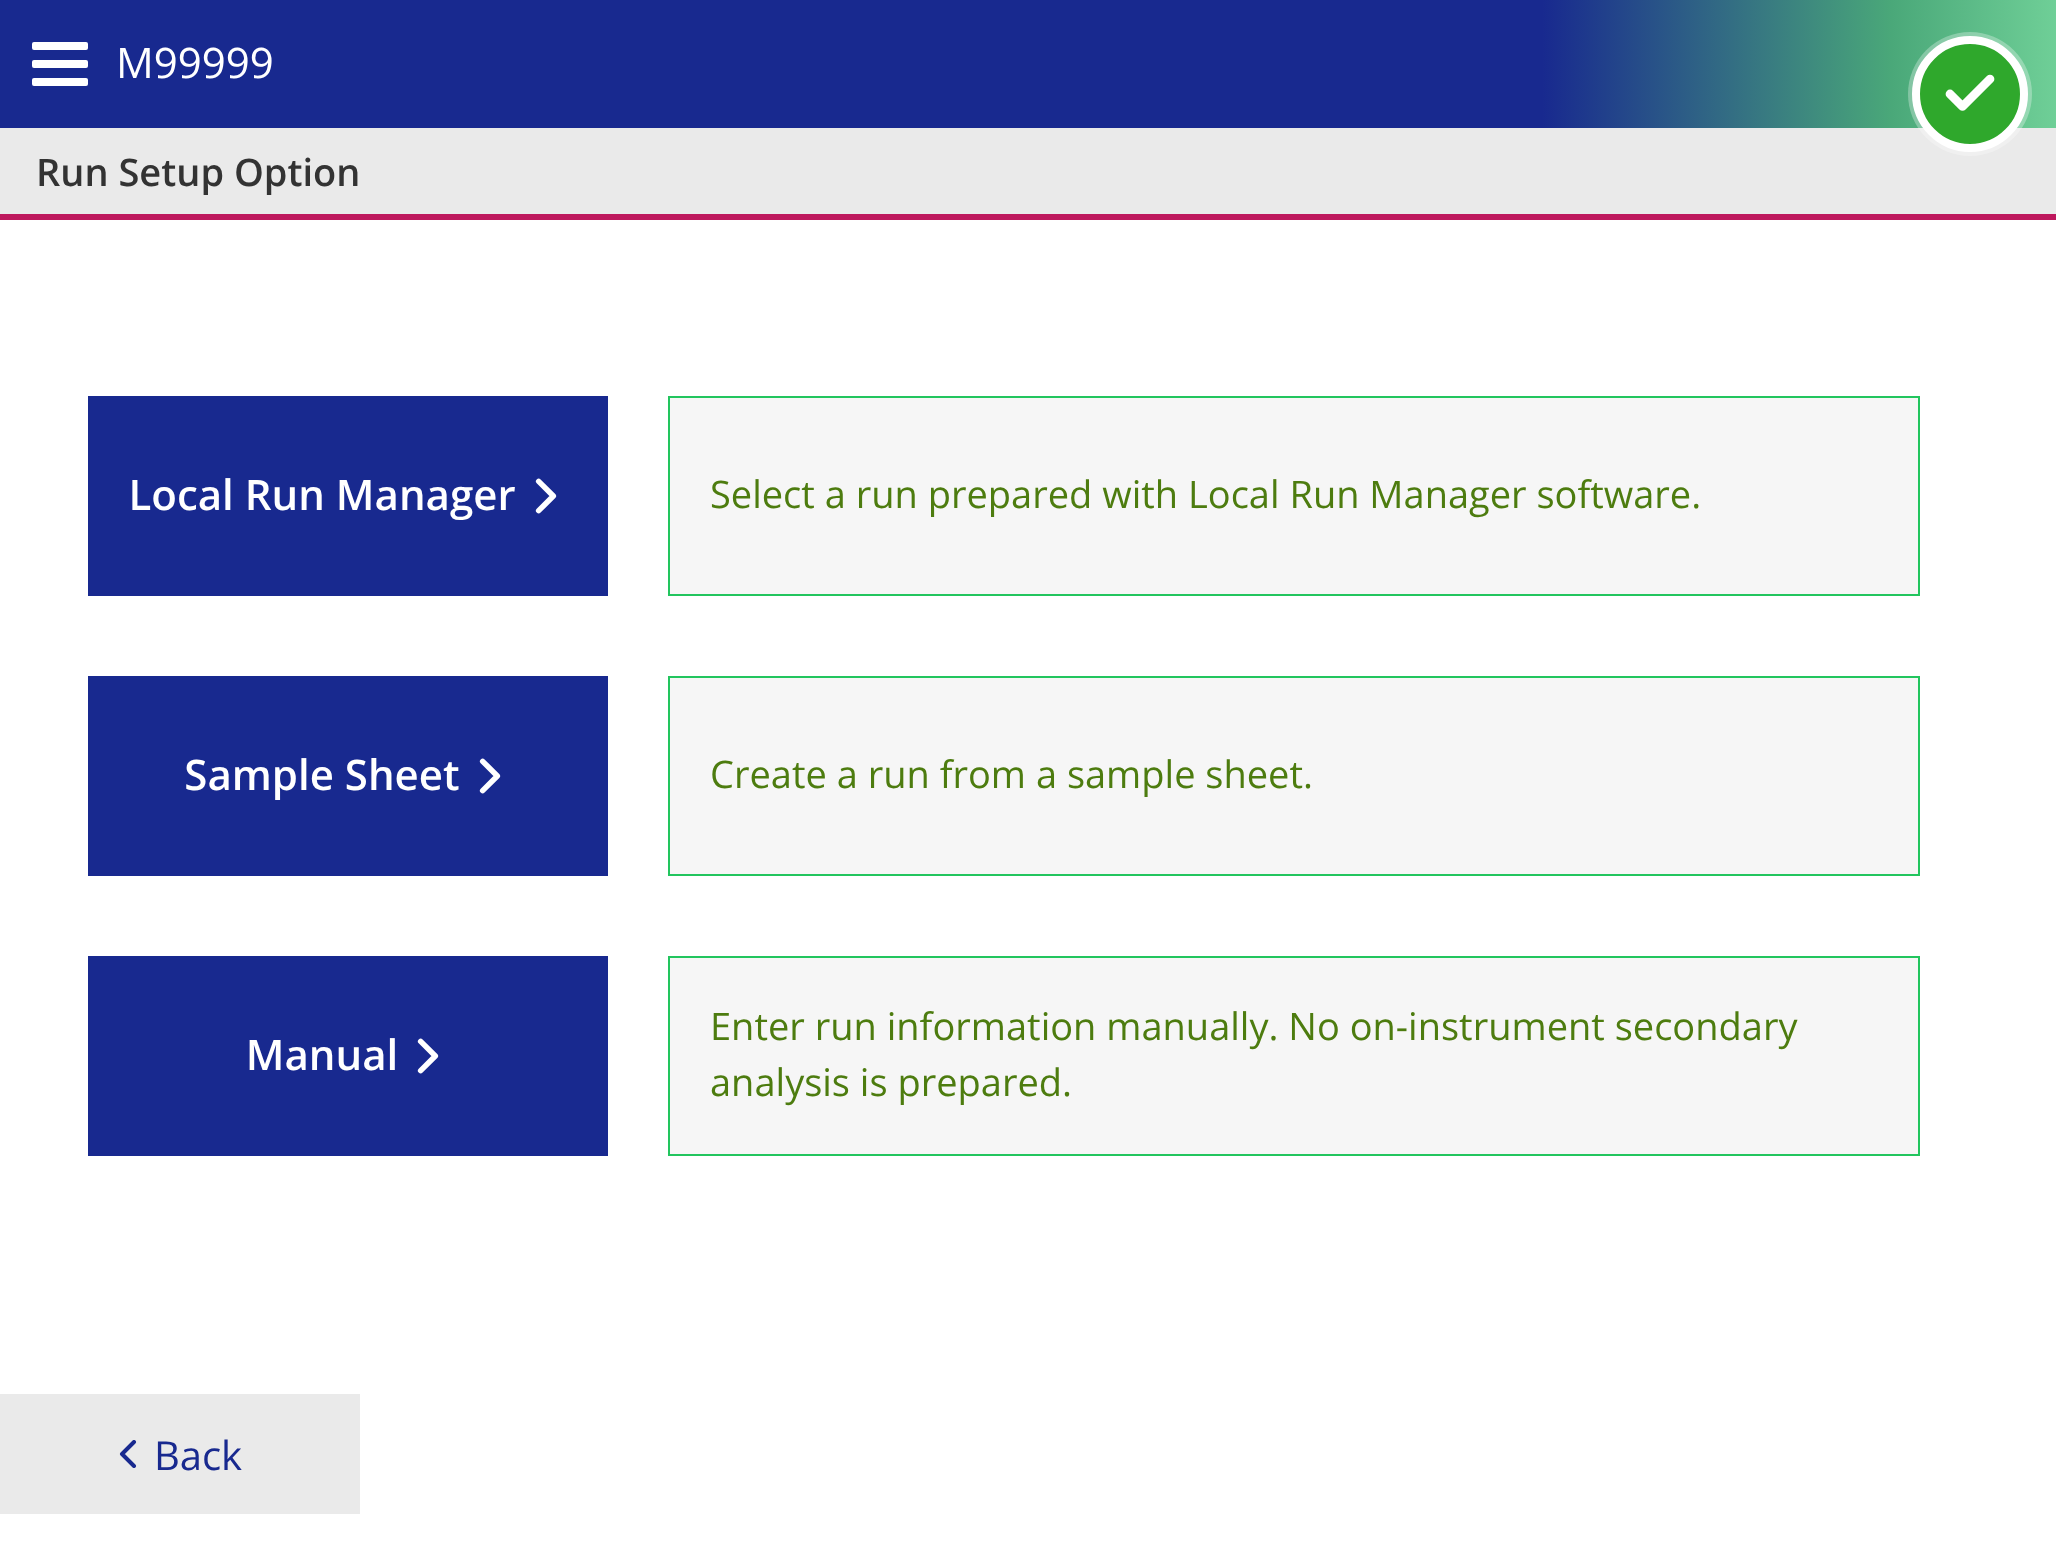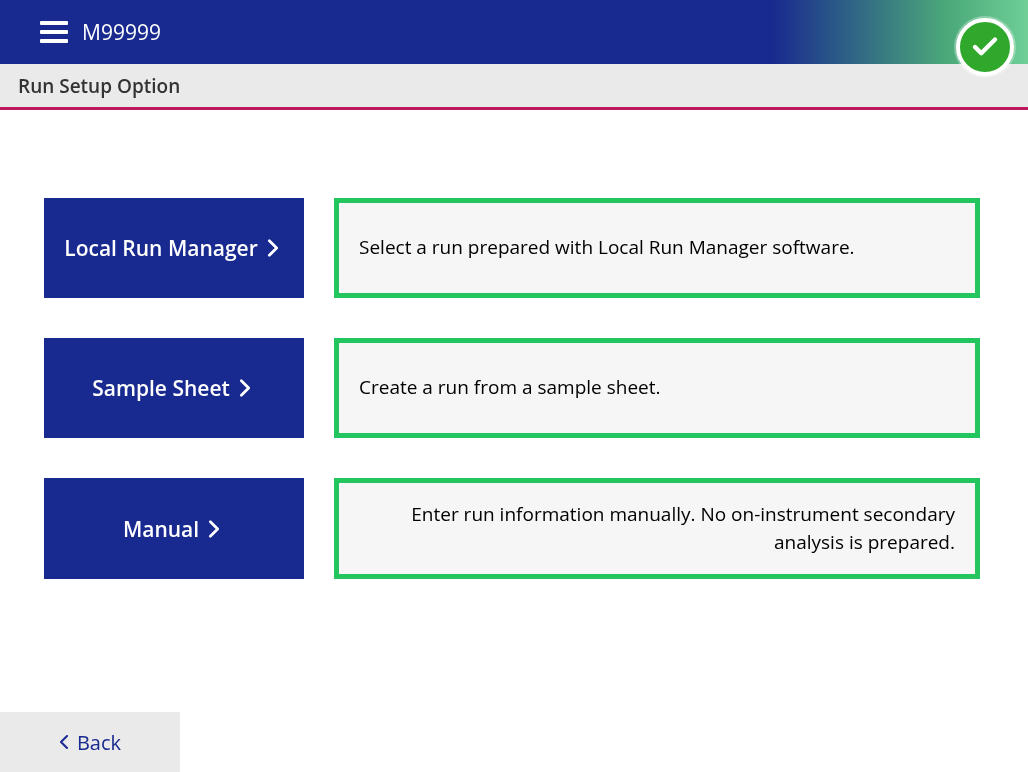--- a/index.html
+++ b/index.html
@@ -13,21 +13,21 @@
       height: 772px;
       background: #ffffff;
       overflow: hidden;
       position: relative;
     }
     .header {
       height: 64px;
       background: linear-gradient(to right, #18298f 0%, #18298f 75%, #4aa879 92%, #6fcf97 100%);
       display: flex;
       align-items: center;
-      padding-left: 40px;
+      padding-left: 16px;
       position: relative;
       text-align: right;
     }
     .menu-icon {
       width: 28px;
       height: 22px;
       display: flex;
       flex-direction: column;
       justify-content: space-between;
       cursor: pointer;
@@ -69,21 +69,21 @@
       display: flex;
       align-items: center;
       padding-left: 18px;
     }
     .subheader-title {
       font-size: 19px;
       font-weight: 600;
       color: #333333;
     }
     .content {
-      padding: 88px 48px 0 44px;
+      padding: 88px 68px 0 44px;
     }
     .option-row {
       display: flex;
       align-items: stretch;
       margin-bottom: 40px;
       gap: 30px;
     }
     .option-button {
       width: 260px;
       min-height: 100px;
@@ -98,32 +98,31 @@
       flex-shrink: 0;
       gap: 4px;
     }
     .option-button svg {
       width: 22px;
       height: 22px;
     }
     .option-desc {
       flex: 1;
       background: #f6f6f6;
-      border: 5px solid #22c55e;
+      border: 1px solid #22c55e;
       display: flex;
       align-items: center;
       padding: 18px 20px;
       font-size: 19px;
-      color: #000000;
+      color: #4d7c0f;
       line-height: 1.45;
-      text-align: right;
     }
     .footer {
       position: absolute;
-      bottom: 0;
+      bottom: 15px;
       left: 0;
       width: 180px;
       height: 60px;
       background: #eaeaea;
       display: flex;
       align-items: center;
       justify-content: center;
       cursor: pointer;
     }
     .footer-content {

